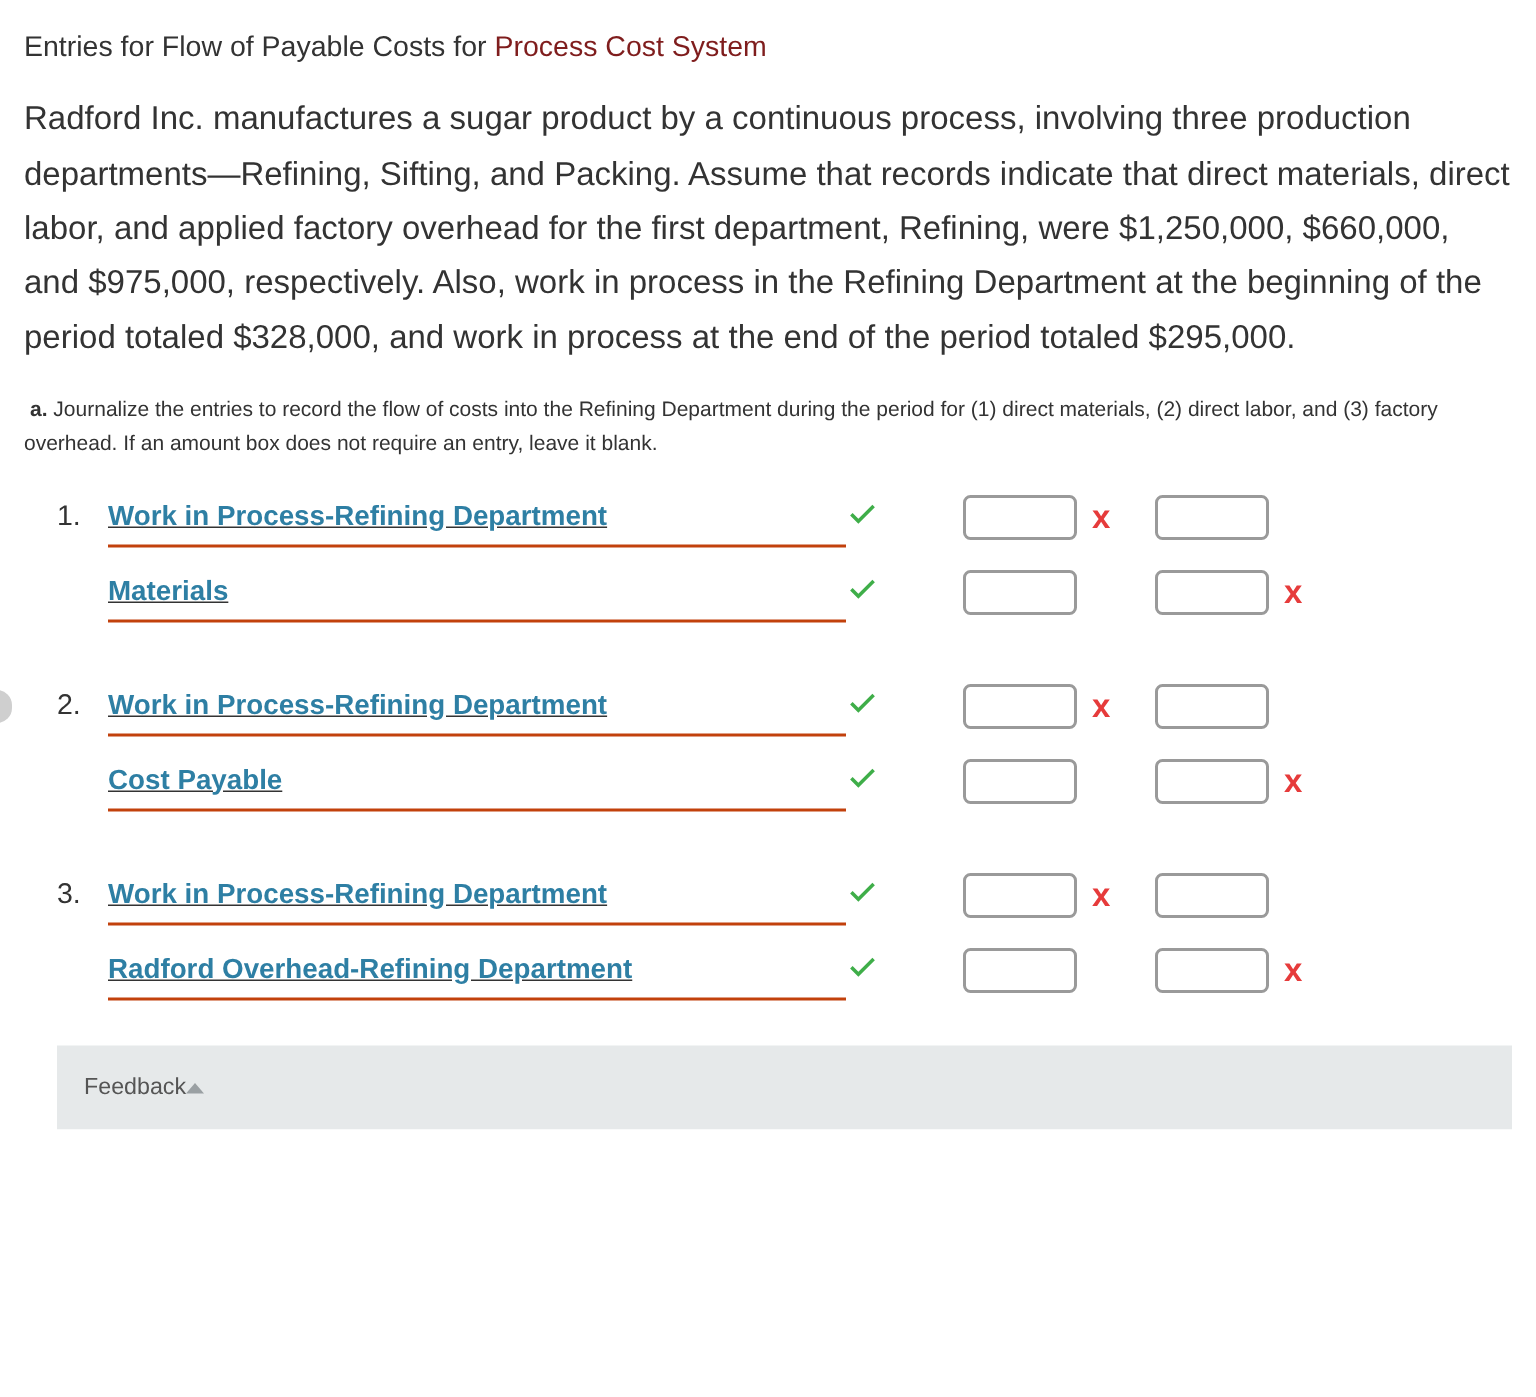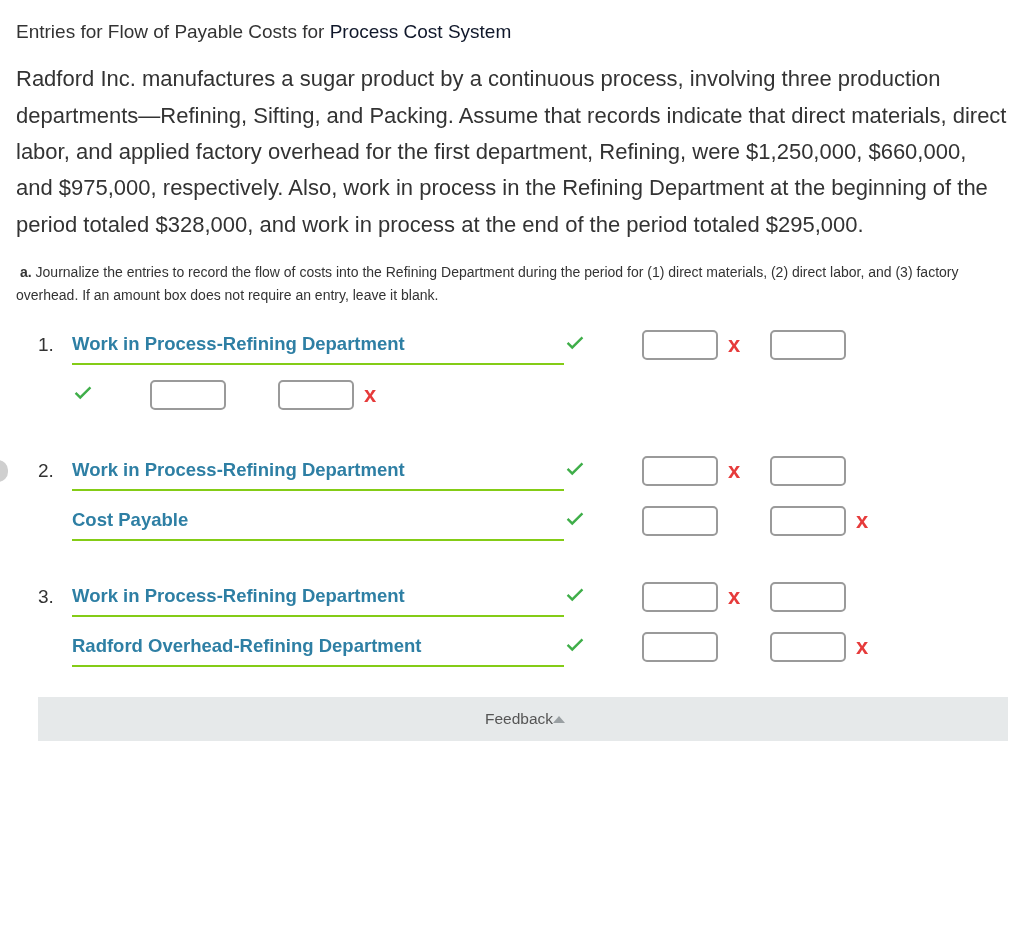--- a/index.html
+++ b/index.html
@@ -9,21 +9,21 @@
     margin: 0;
     padding: 16px 16px 0 16px;
     line-height: 1.65;
     background: #ffffff;
   }
   .heading {
     font-size: 19px;
     margin-bottom: 14px;
   }
   .heading .link {
-    color: #0f172a;
+    color: #7f1d1d;
     text-decoration: none;
   }
   .paragraph {
     font-size: 22px;
     margin-bottom: 18px;
   }
   .instruction {
     font-size: 14px;
     margin-bottom: 18px;
   }
@@ -51,22 +51,23 @@
     width: 34px;
     font-size: 19px;
     color: #333;
     flex: 0 0 34px;
   }
   .account-col {
     flex: 0 0 492px;
     display: flex;
     align-items: flex-end;
     height: 100%;
-    border-bottom: 2px solid #84cc16;
+    border-bottom: 2px solid #c2410c;
     box-sizing: border-box;
+    text-decoration: underline;
   }
   .account-link {
     color: #2e7fa4;
     font-weight: bold;
     font-size: 18.5px;
     padding-bottom: 4px;
     text-decoration: none;
   }
   .check-col {
     width: 36px;
@@ -110,24 +111,24 @@
     color: #e63b3b;
     font-weight: bold;
     font-size: 22px;
     line-height: 1;
     font-family: Arial, sans-serif;
   }
   .feedback-bar {
     margin-left: 22px;
     margin-top: 30px;
     background: #e6e9ea;
-    height: 44px;
+    height: 56px;
     display: flex;
     align-items: center;
-    justify-content: center;
+    justify-content: flex-start;
     padding: 0 14px 0 18px;
     font-size: 15.5px;
     color: #555;
     box-sizing: border-box;
   }
   .caret-up {
     width: 0;
     height: 0;
     border-left: 6px solid transparent;
     border-right: 6px solid transparent;
@@ -183,20 +184,23 @@
         </div>
       <div class="amount-col">
           <input class="amount-input" style="">
         </div>
       <div class="mark-col">
           <span class="x-icon"></span>
         </div>
     </div>
     <div class="entry-row">
       <div class="entry-num"></div>
+      <div class="account-col">
+        <a href="#" class="account-link">Materials</a>
+      </div>
       <div class="check-col">
         <span class="check-icon">
           <svg viewBox="0 0 24 24">
               <path fill="#3fae49" d="M9 16.2l-4.2-4.2L3 13.8 9 19.8 21 7.8l-1.8-1.8z"></path>
             </svg>
         </span>
       </div>
       <div class="gap"></div>
       <div class="amount-col">
           <input class="amount-input" style="">

